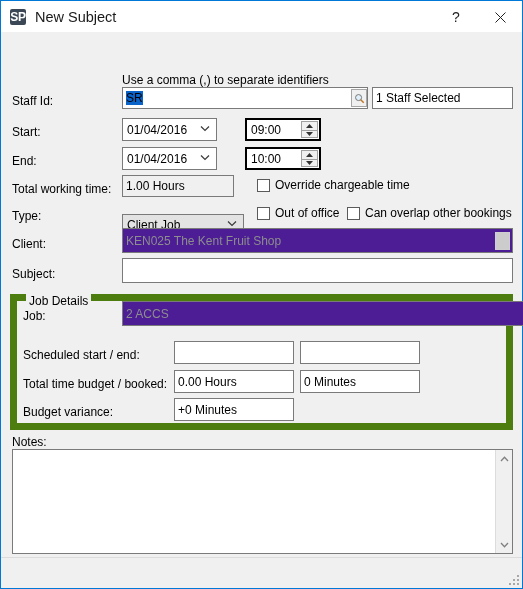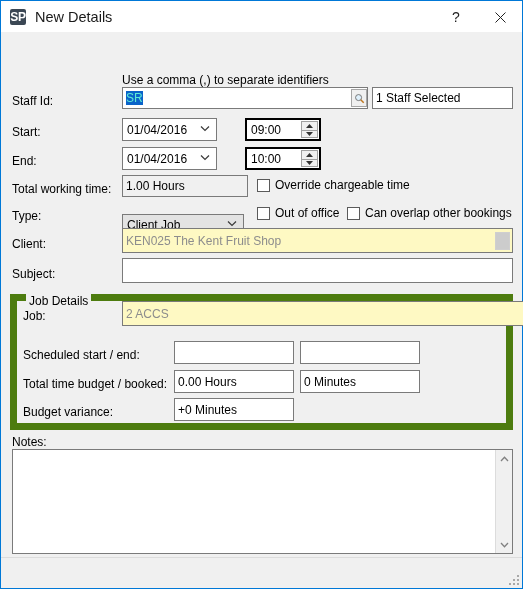--- a/index.html
+++ b/index.html
@@ -87,24 +87,24 @@
     font-family: "Liberation Sans", sans-serif;
     font-size: 12px;
     color: #000;
     padding: 0 3px;
     display: flex;
     align-items: center;
     overflow: hidden;
     white-space: nowrap;
   }
   .tb.readonly { background: #f0f0f0; }
-  .tb.disabled { background: #fef9c3; color: #8d8d8d; }
+  .tb.disabled { background: #4c1d95; color: #8d8d8d; }
   .tb .sel {
     background: #0a63c9;
-    color: #5eead4;
+    color: #000000;
     padding: 0 0px;
   }
 
   
   .combo {
     position: absolute;
     border: 1px solid #7a7a7a;
     background: #ffffff;
     display: flex;
     align-items: center;
@@ -270,21 +270,21 @@
     background: #a8a8a8;
   }
 </style>
 </head>
 <body>
 
 <div id="window">
 
   <div class="titlebar">
     <div class="app-icon">SP</div>
-    <div class="title-text">New Details</div>
+    <div class="title-text">New Subject</div>
     <div class="title-btns">
       <div class="tbtn">
         <span>?</span>
       </div>
       <div class="tbtn close">
         <svg width="11" height="11" viewBox="0 0 11 11">
           <line x1="0.5" y1="0.5" x2="10.5" y2="10.5" stroke="currentColor" stroke-width="1"></line>
           <line x1="10.5" y1="0.5" x2="0.5" y2="10.5" stroke="currentColor" stroke-width="1"></line>
         </svg>
       </div>
@@ -353,21 +353,21 @@
         </div>
         <div>
           <svg width="7" height="4" viewBox="0 0 7 4">
               <polygon points="0,0 7,0 3.5,4" fill="#333"></polygon>
             </svg>
         </div>
       </div>
     </div>
 
     <div class="lbl" style="left:11px; top:150px;">Total working time:</div>
-    <div class="tb readonly" style="left:121px; top:143px; width:126px; height:22px;">
+    <div class="tb readonly" style="left:121px; top:143px; width:112px; height:22px;">
       <span>1.00 Hours</span>
     </div>
     <div class="cb" style="left:256px; top:146px;">
       <span class="box"></span>
       <span>Override chargeable time</span>
     </div>
 
     <div class="lbl" style="left:11px; top:177px;">Type:</div>
     <div class="combo grey" style="left:121px; top:170px; width:122px; height:22px;">
       <span>Client Job</span>

